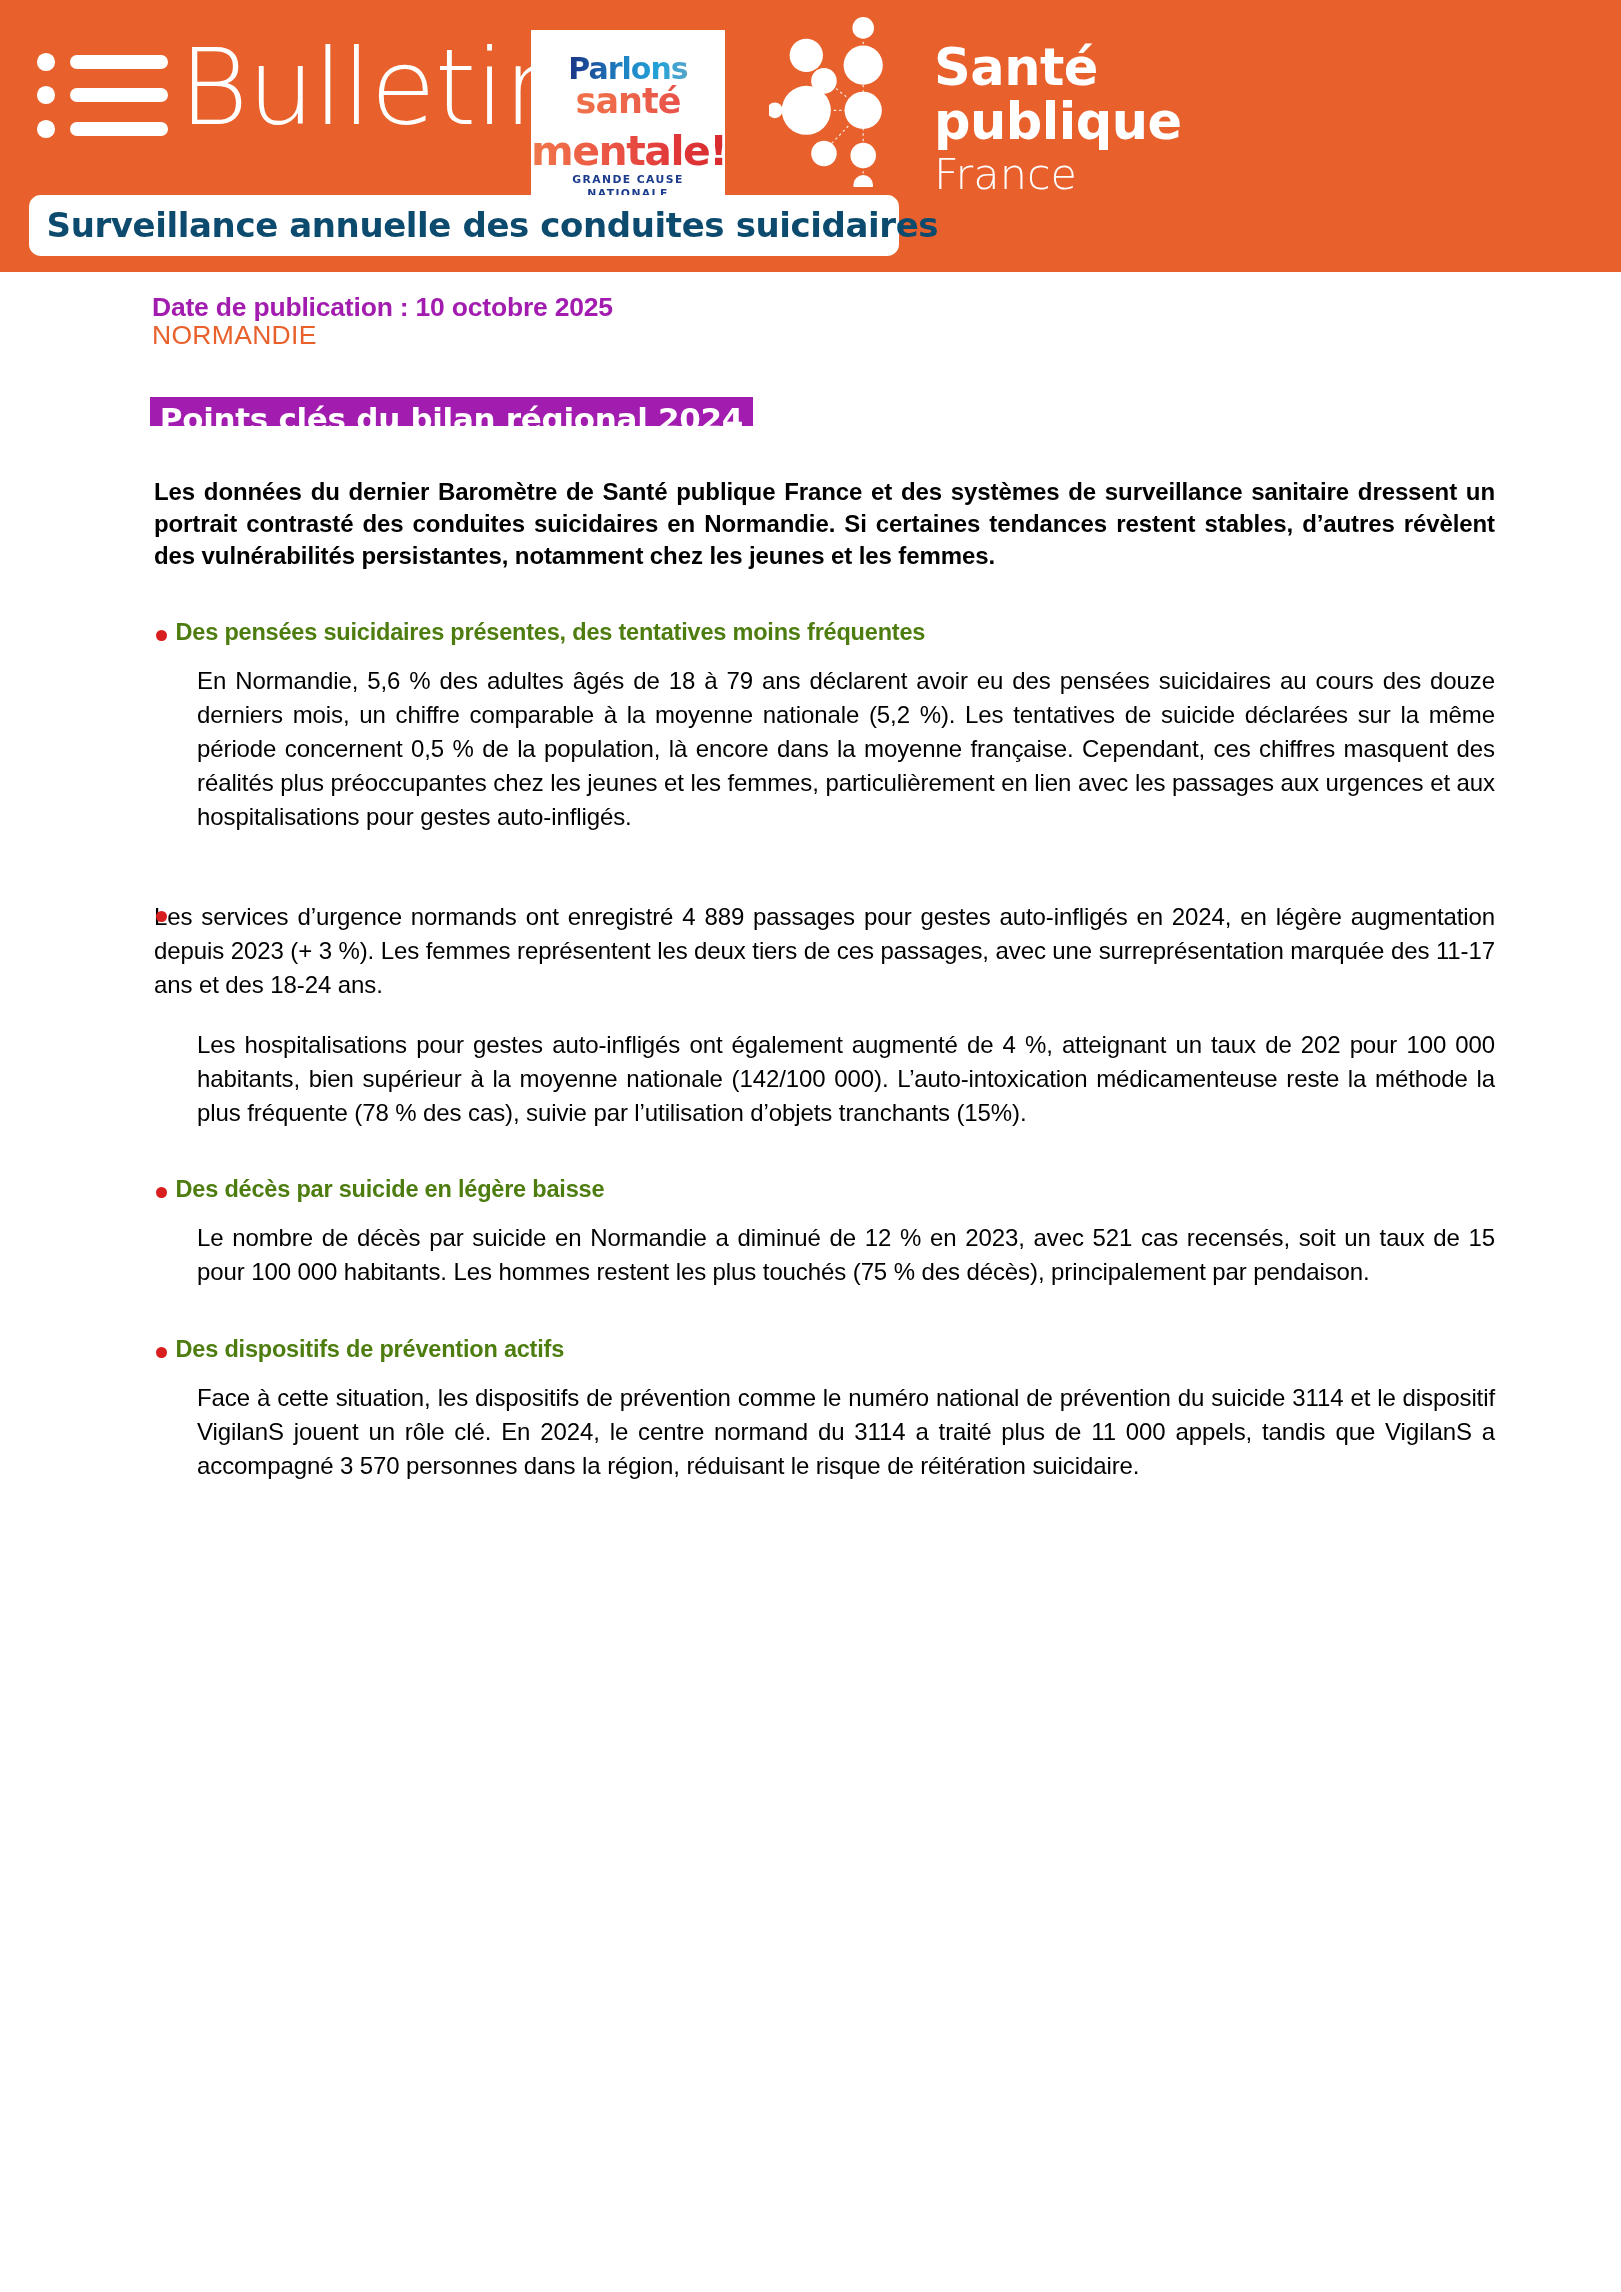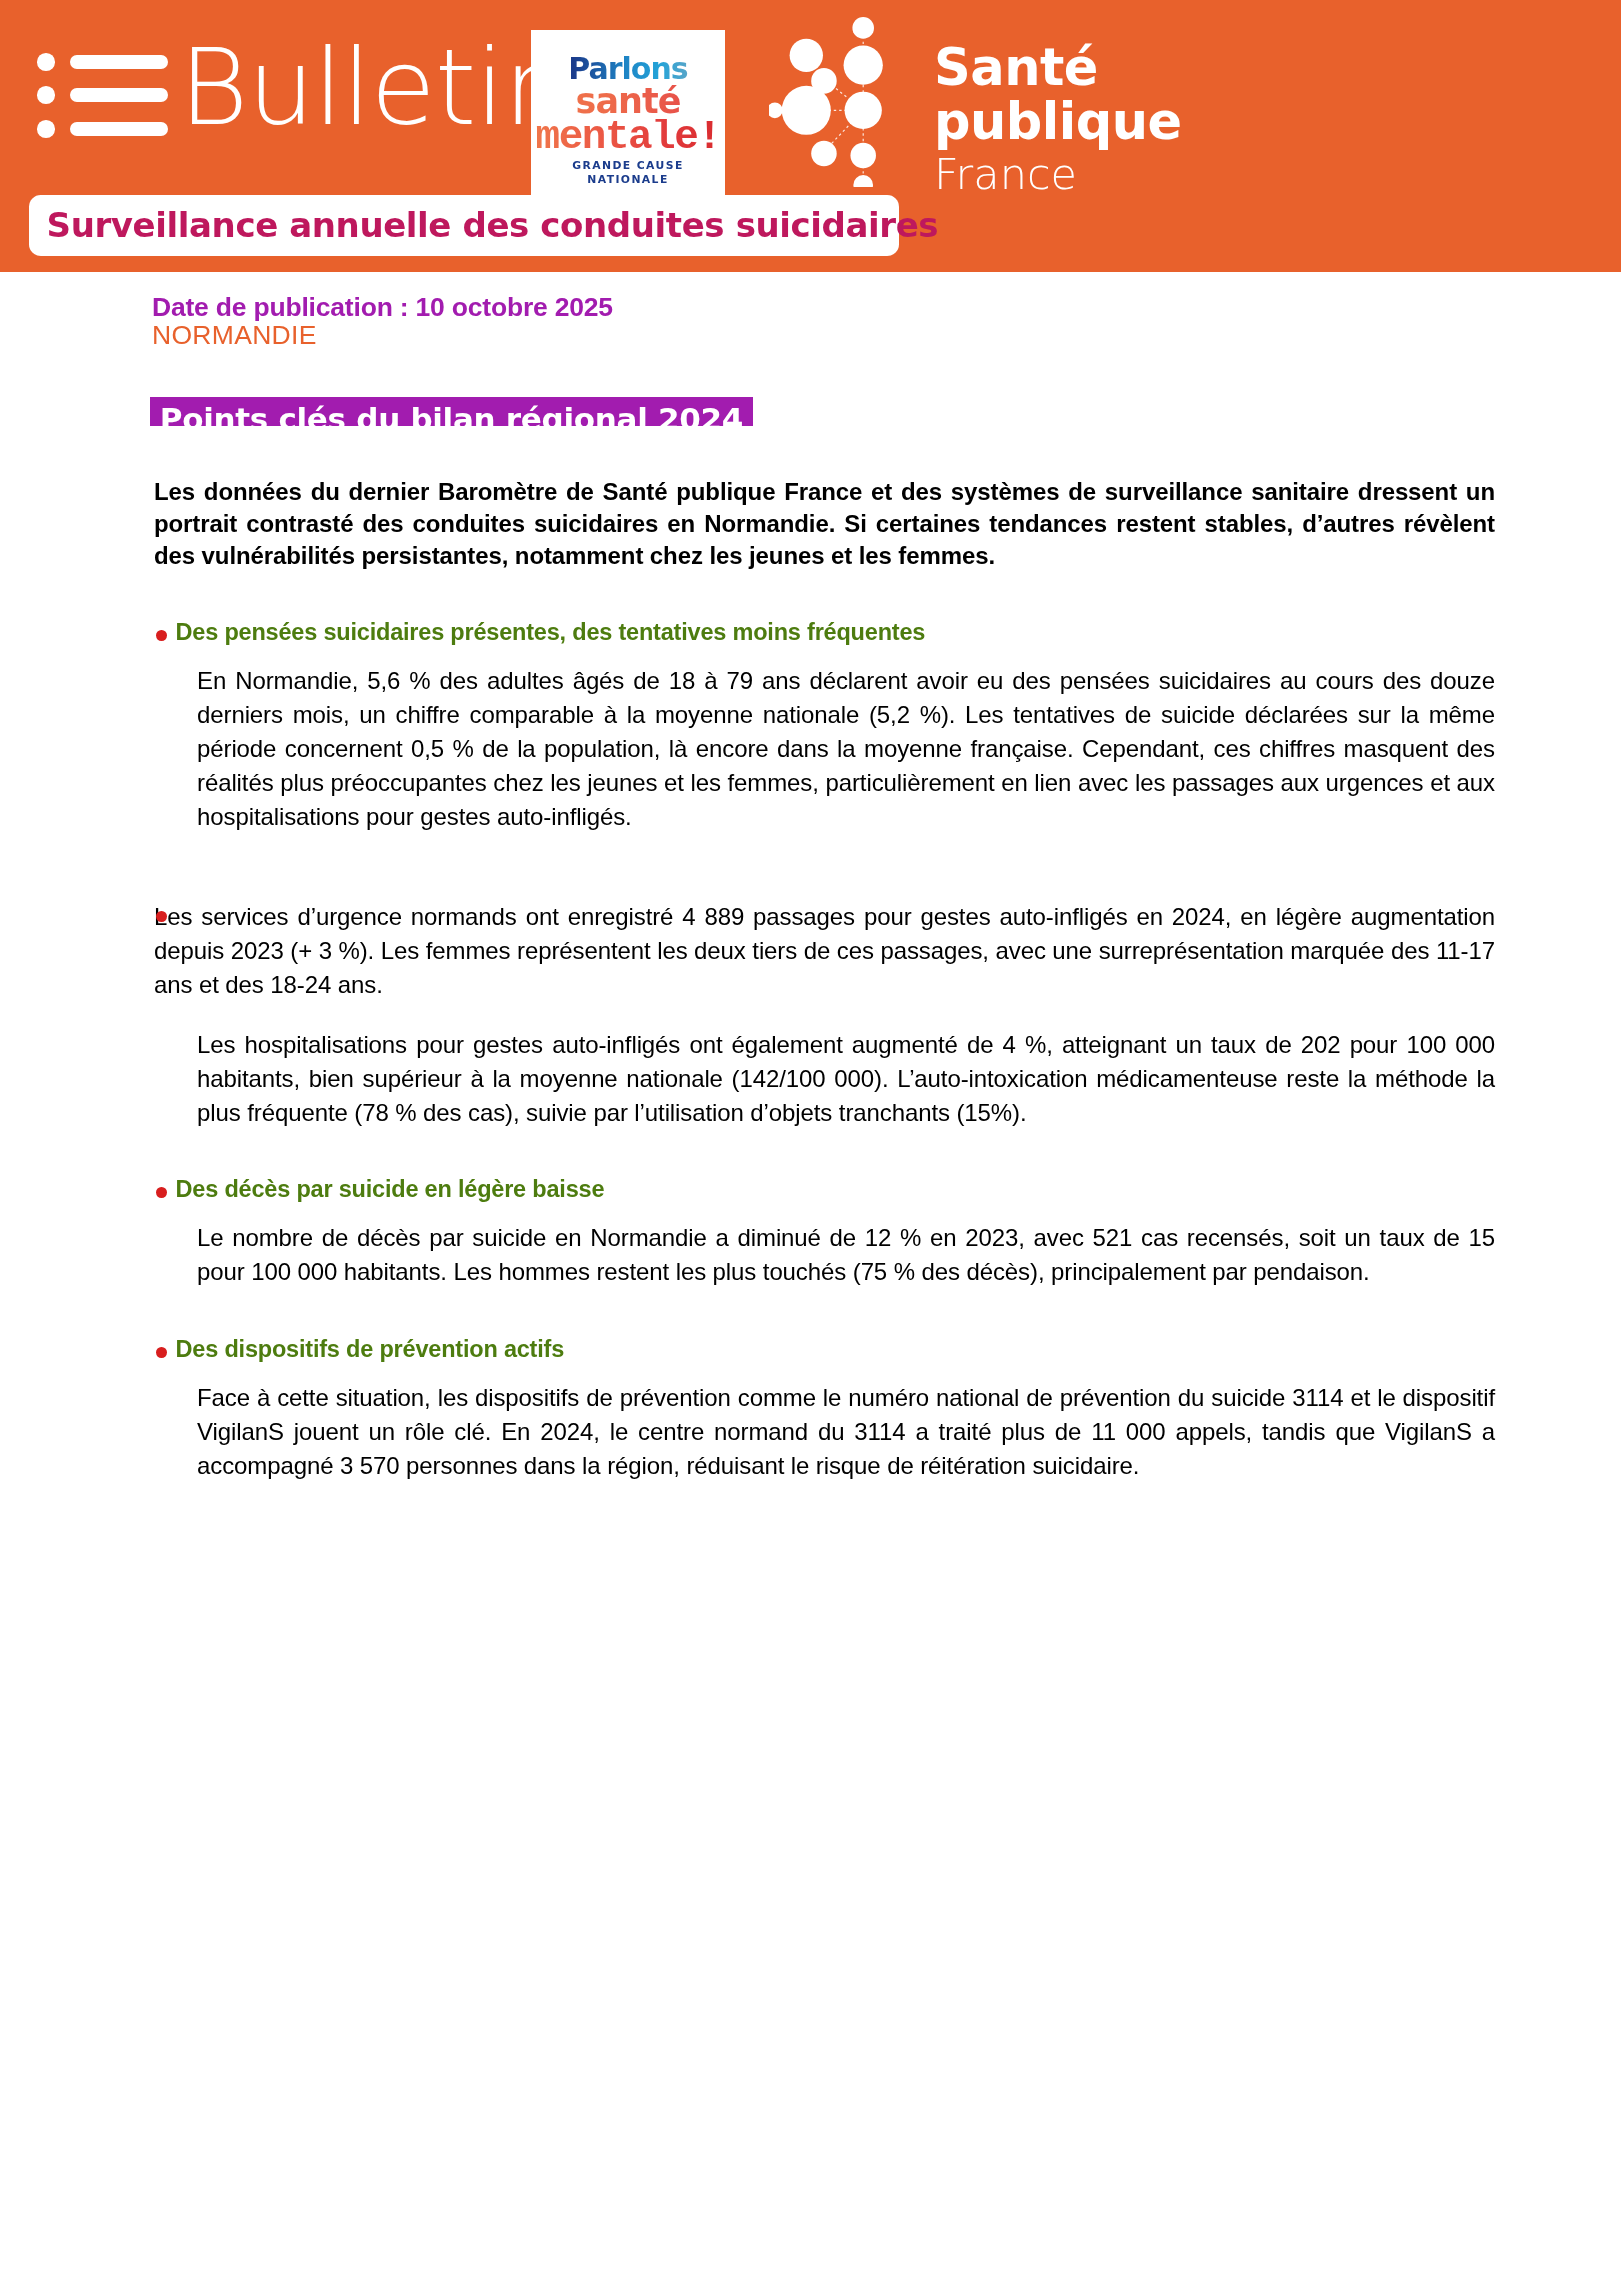--- a/index.html
+++ b/index.html
@@ -102,26 +102,25 @@
     margin-top: 1px;
     background: linear-gradient(90deg,#F0784B 0%, #EE6B4A 40%, #E8534A 75%, #DE3A3C 100%);
     -webkit-background-clip: text;
     background-clip: text;
     color: transparent;
   }
   .psm-l3 {
     font-size: 41px;
     line-height: 37px;
     letter-spacing: -1.5px;
-    margin-top: 1px;
+    margin-top: 15px;
     background: linear-gradient(90deg,#F0784B 0%, #EC5A45 35%, #E23B3C 70%, #D82A2E 100%);
     -webkit-background-clip: text;
     background-clip: text;
     color: transparent;
-    font-family: Liberation Mono, monospace;
   }
   .psm-l4 {
     font-size: 10.8px;
     line-height: 13.7px;
     letter-spacing: 1.4px;
     margin-top: 3.9px;
     color: #1B3C8C;
     font-weight: bold;
   }
 
@@ -177,21 +176,21 @@
     left: 0; top: 0;
     width: 870px;
     height: 61px;
     line-height: 61px;
     padding-left: 17.6px;
     box-sizing: border-box;
     font-family: "DejaVu Sans", sans-serif;
     font-size: 34px;
     font-weight: bold;
     letter-spacing: -0.4px;
-    color: #be185d;
+    color: #0c4a6e;
     white-space: nowrap;
   }
 
   
   .doc-body {
     position: absolute;
     left: 0;
     top: 272px;
     width: 1621px;
   }

